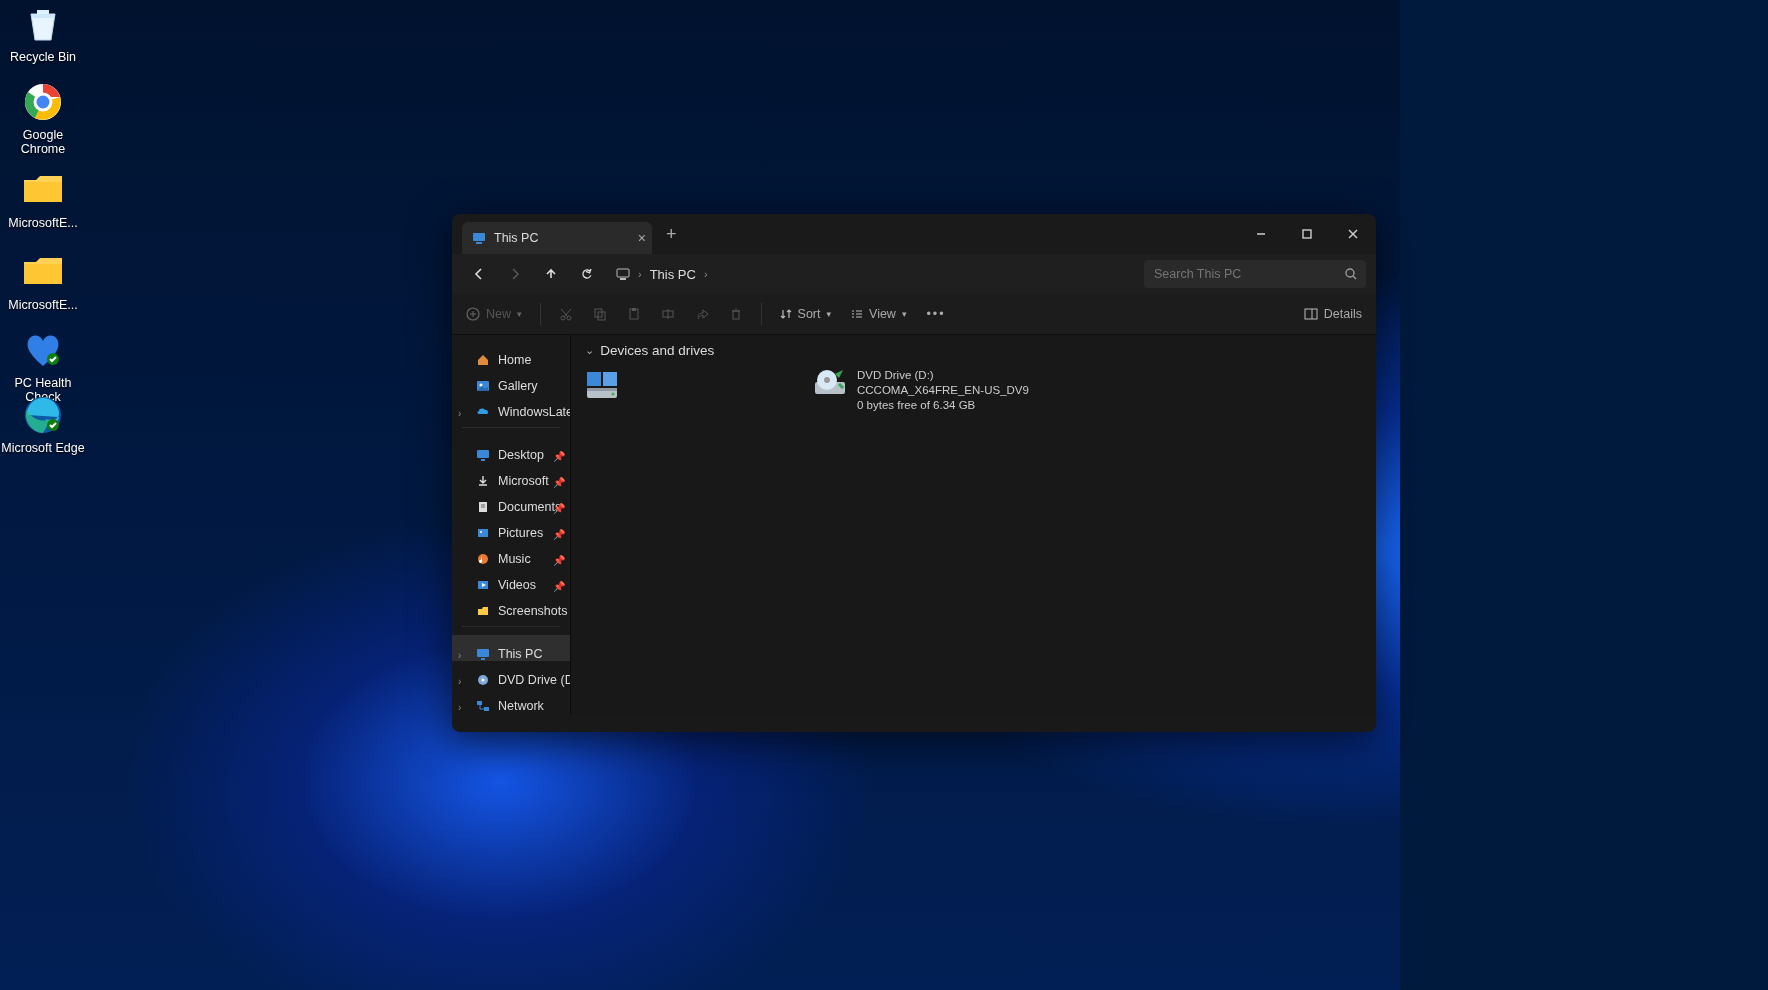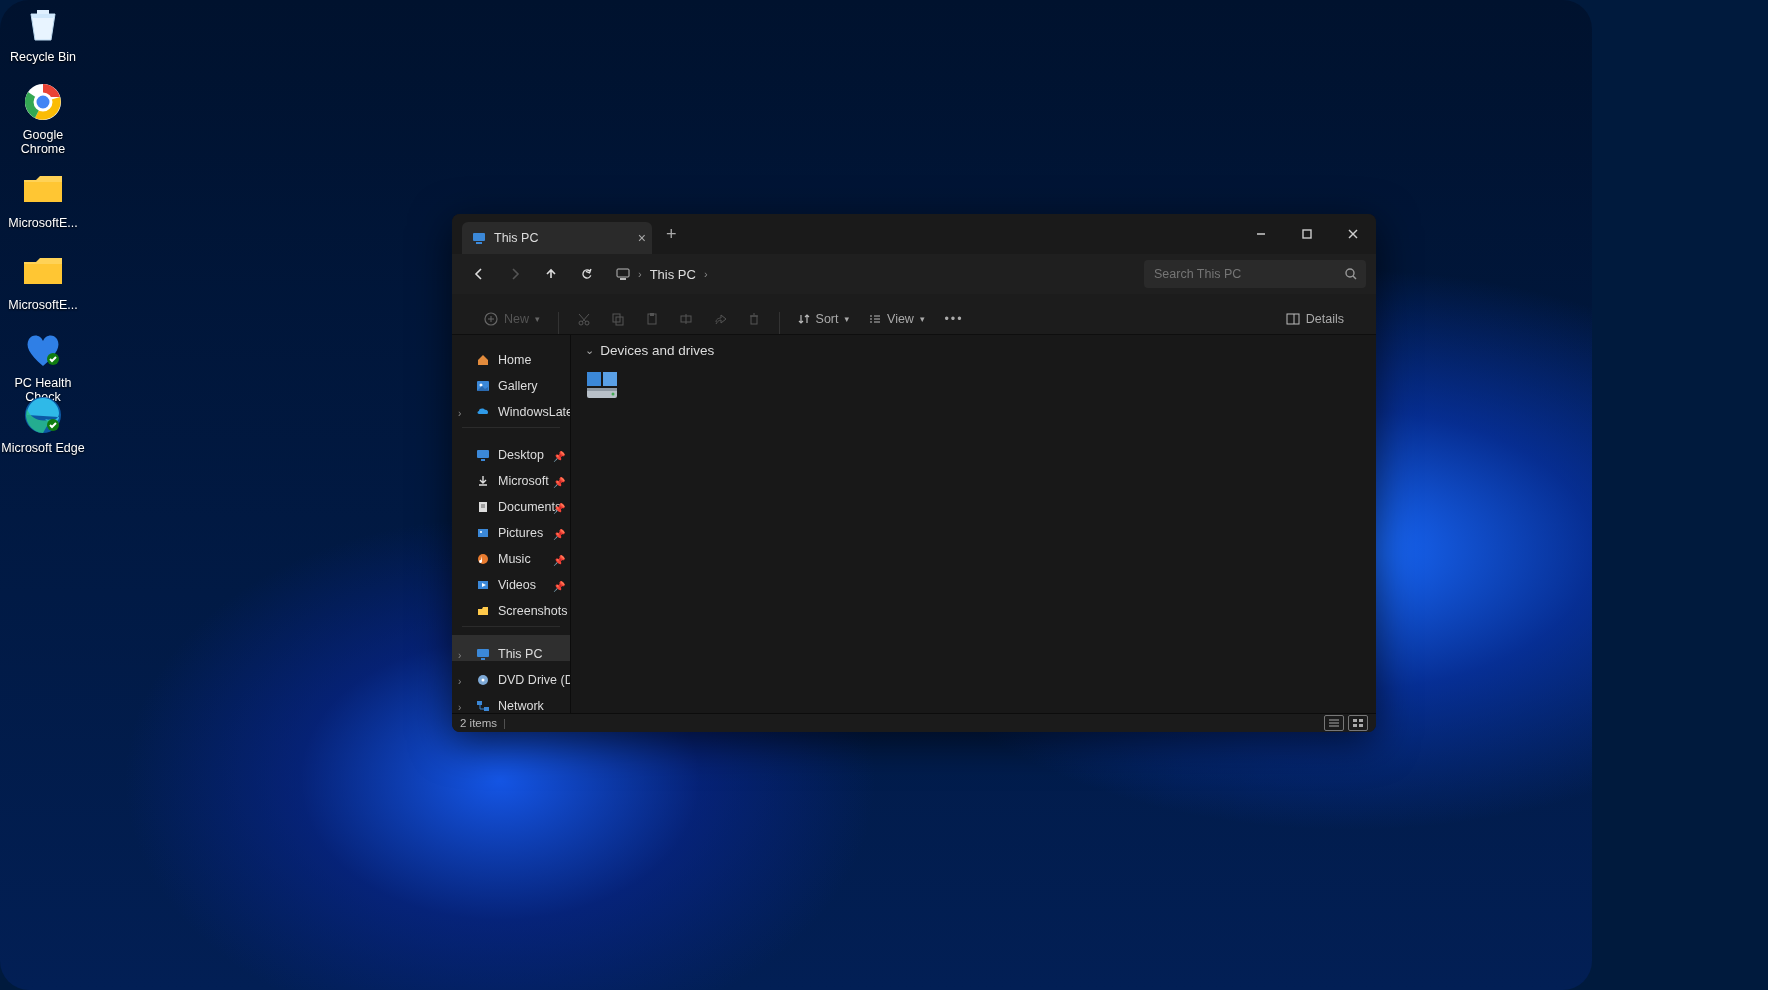--- a/index.html
+++ b/index.html
@@ -1,22 +1,21 @@
 <!DOCTYPE html>
 <html><head>
 <meta charset="utf-8">
 <style>
   html,body{margin:0;padding:0;width:1768px;height:990px;overflow:hidden;font-family:"Segoe UI",Arial,sans-serif;background:#001a3d;}
   
-  .desktop{position:relative;width:1592px;height:990px;
+  .desktop{position:relative;width:1400px;height:990px;
     background:
       radial-gradient(ellipse 700px 400px at 1350px 550px,#1a6cff 0%,rgba(10,60,200,.6) 35%,rgba(0,20,80,0) 70%),
       radial-gradient(ellipse 500px 350px at 500px 780px,#1556e6 0%,rgba(10,40,160,.5) 40%,rgba(0,10,50,0) 75%),
       linear-gradient(180deg,#00122e 0%,#011a45 60%,#021f55 100%);
-    border-radius: 29px;
   }
   
   .d-icon{position:absolute;width:86px;text-align:center;color:#fff;font-size:12.5px;line-height:14px;cursor:default;}
   .d-icon .ic{width:44px;height:44px;margin:0 auto 4px;display:flex;align-items:center;justify-content:center;}
   .d-icon span{display:block;text-shadow:0 1px 2px #000;}
   
   .explorer{position:absolute;left:452px;top:214px;width:924px;height:518px;background:#191919;border-radius:8px;box-shadow:0 10px 40px rgba(0,0,0,.6);color:#ddd;font-size:13px;overflow:hidden;}
   .titlebar{height:40px;background:#1a1a1a;display:flex;align-items:center;}
   .tab{display:flex;align-items:center;height:32px;margin-left:10px;margin-top:8px;padding:0 10px;background:#2a2a2a;border-radius:6px 6px 0 0;min-width:170px;position:relative;}
   .tab .tlabel{margin-left:8px;font-size:12.5px;color:#ddd;}
@@ -27,21 +26,21 @@
   
   .navbar{height:40px;background:#1f1f1f;display:flex;align-items:center;padding:0 10px;gap:2px;}
   .navbtn{width:34px;height:30px;display:flex;align-items:center;justify-content:center;color:#bbb;border-radius:4px;cursor:pointer;}
   .navbtn.dis{color:#555;}
   .addr{display:flex;align-items:center;margin-left:4px;flex:1;}
   .addr .crumb{padding:0 6px;color:#ddd;}
   .addr .sep{color:#888;padding:0 2px;font-size:11px;}
   .search{width:206px;height:28px;background:#2a2a2a;border-radius:4px;display:flex;align-items:center;padding:0 8px;color:#999;gap:8px;}
   .search input{background:transparent;border:none;outline:none;color:#e5e5e5;font-size:12.5px;flex:1;}
   
-  .toolbar{height:40px;background:#1c1c1c;border-bottom:1px solid #0e0e0e;display:flex;align-items:flex-end;padding:0 24px;gap:4px;color:#aaa;font-size:12.5px;}
+  .toolbar{height:40px;background:#1c1c1c;border-bottom:1px solid #0e0e0e;display:flex;align-items:center;padding:0 6px;gap:4px;color:#aaa;font-size:12.5px;}
   .tbtn{height:30px;padding:0 8px;display:flex;align-items:center;gap:6px;border-radius:4px;cursor:pointer;}
   .tbtn.dis{color:#555;}
   .tdiv{width:1px;height:22px;background:#333;margin:0 6px;}
   .spacer{flex:1;}
   
   .body{display:flex;height:calc(100% - 40px - 40px - 40px - 18px);}
   .sidebar{width:118px;padding:6px 0;border-right:1px solid #0c0c0c;overflow:hidden;background:#191919;}
   .sb-item{height:26px;display:flex;align-items:flex-end;padding-left:24px;gap:8px;font-size:12.5px;color:#ddd;cursor:pointer;position:relative;white-space:nowrap;}
   .sb-item.sel{background:#2f2f2f;}
   .sb-item .chev{position:absolute;left:6px;font-size:10px;color:#888;}
@@ -460,41 +459,36 @@
             <div class="dicon">
               <svg width="34" height="34" viewBox="0 0 34 34">
                   <rect x="2" y="4" width="14" height="14" fill="#3b88d8"></rect>
                   <rect x="18" y="4" width="14" height="14" fill="#5aa0e6"></rect>
                   <rect x="2" y="20" width="30" height="10" rx="2" fill="#b8c0c8"></rect>
                   <rect x="2" y="20" width="30" height="3" fill="#8f99a3"></rect>
                   <circle cx="28" cy="26" r="1.5" fill="#4a5"></circle>
                 </svg>
             </div>
           </div>
-        </div>
-
-      </div>
-    </div>
-
-    <div class="status">
-      <span>2 items</span>
-      <span style="margin:0 6px;color:#555">|</span>
-      <div class="viewbtns">
-        <div class="vb">
-            <svg width="12" height="10">
-              <line x1="1" y1="2" x2="11" y2="2" stroke="#aaa"></line>
-              <line x1="1" y1="5" x2="11" y2="5" stroke="#aaa"></line>
-              <line x1="1" y1="8" x2="11" y2="8" stroke="#aaa"></line>
-            </svg>
+          <div class="drive" style="width:230px">
+            <div class="dicon">
+              <svg width="34" height="34" viewBox="0 0 34 34">
+                  <rect x="2" y="14" width="30" height="12" rx="2" fill="#b8c0c8"></rect>
+                  <circle cx="14" cy="12" r="10" fill="#d8e8f4"></circle>
+                  <circle cx="14" cy="12" r="3" fill="#999"></circle>
+                  <path d="M22 6 L30 2 L26 10 Z" fill="#3aa655"></path>
+                  <path d="M26 16 L30 20" stroke="#3aa655" stroke-width="3"></path>
+                </svg>
+            </div>
+            <div class="dinfo">
+              <div>DVD Drive (D:)</div>
+              <div>CCCOMA_X64FRE_EN-US_DV9</div>
+              <div>0 bytes free of 6.34 GB</div>
+            </div>
           </div>
-        <div class="vb">
-            <svg width="12" height="10">
-              <rect x="1" y="1" width="4" height="3" fill="#aaa"></rect>
-              <rect x="7" y="1" width="4" height="3" fill="#aaa"></rect>
-              <rect x="1" y="6" width="4" height="3" fill="#aaa"></rect>
-              <rect x="7" y="6" width="4" height="3" fill="#aaa"></rect>
-            </svg>
-          </div>
-      </div>
-    </div>
+        </div>
+
+      </div>
+    </div>
+
 
   </div>
 </div>
 
 </body></html>

